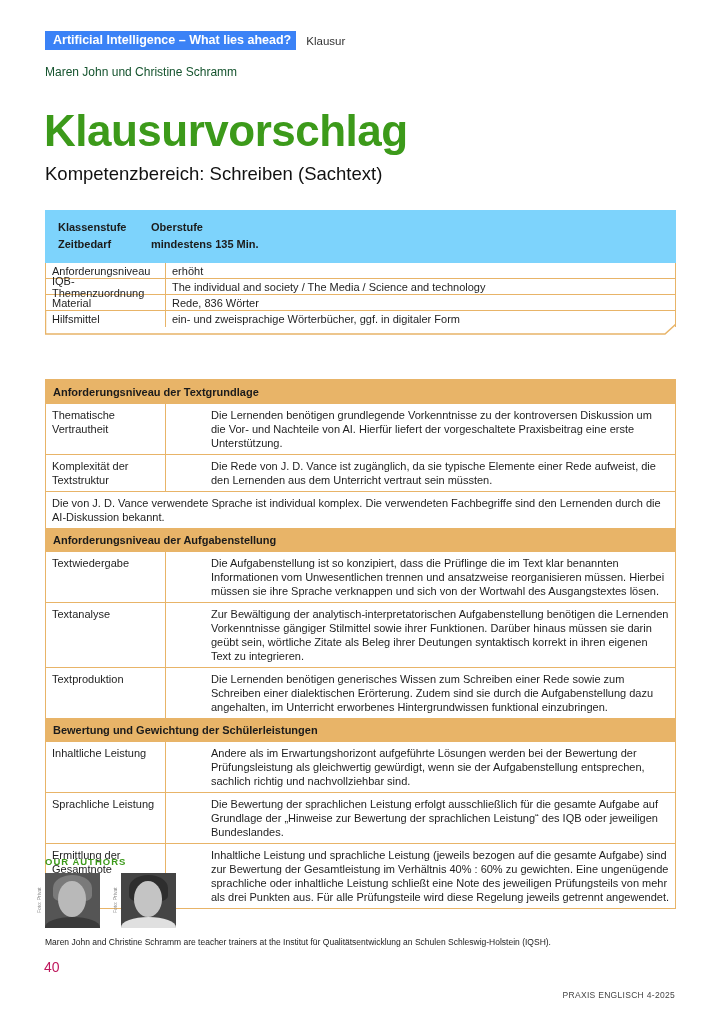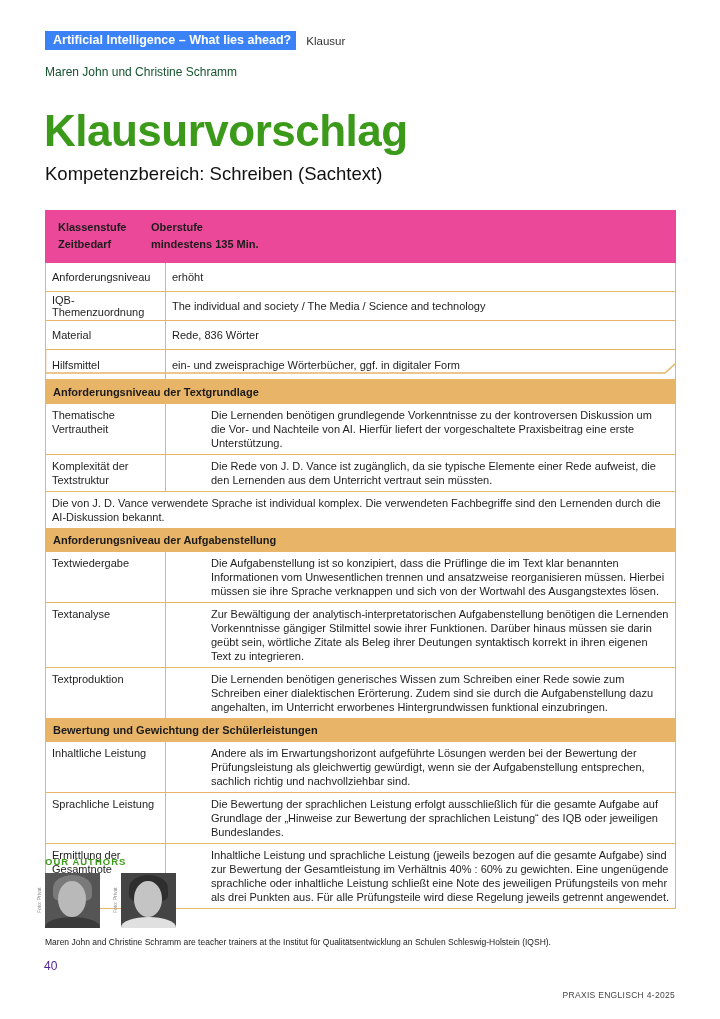--- a/index.html
+++ b/index.html
@@ -9,24 +9,24 @@
   .topbar { position: absolute; left: 45px; top: 31px; display: flex; align-items: center; }
   .topic-badge { background: #3b82f6; color: #fff; font-weight: bold; font-size: 12.5px; padding: 2px 5px 2px 8px; line-height: 15px; }
   .topic-kind { font-size: 11.5px; color: #333; margin-left: 10px; }
 
   .authors-line { position: absolute; left: 45px; top: 65px; font-size: 12px; color: #14532d; }
   .main-title { position: absolute; left: 44px; top: 103px; font-size: 44px; font-weight: bold; color: #3c9a1a; letter-spacing: -0.5px; line-height: 56px; }
   .subtitle { position: absolute; left: 45px; top: 163px; font-size: 18.5px; font-weight: normal; color: #111; }
 
   
   .overview { position: absolute; left: 45px; top: 210px; width: 631px; }
-  .overview-head { background: #ec4899; padding: 9px 0 10px 13px; height: 53px; }
+  .overview-head { background: #7dd3fc; padding: 9px 0 10px 13px; height: 53px; }
   .ohrow { display: flex; font-size: 11px; font-weight: bold; color: #1b1b1b; line-height: 17px; }
   .ohrow .k { width: 93px; }
-  .orow { display: flex; border-left: 1px solid #e8b468; border-right: 1px solid #e8b468; border-bottom: 1.5px solid #e8b468; height: 29px; align-items: center; font-size: 11px; }
+  .orow { display: flex; border-left: 1px solid #e8b468; border-right: 1px solid #e8b468; border-bottom: 1.5px solid #e8b468; height: 16px; align-items: center; font-size: 11px; }
   .orow .k { width: 120px; padding-left: 6px; border-right: 1px solid #e8b468; height: 100%; display: flex; align-items: center; }
   .orow .v { padding-left: 6px; }
   .orow.last { border-bottom: none; position: relative; }
   .corner-svg { position: absolute; left: 0; top: 0; }
 
   
   .details { position: absolute; left: 45px; top: 379px; width: 631px; border: 1px solid #e8b468; }
   .sec-head { background: #e8b468; font-size: 11px; font-weight: bold; padding: 0 7px; height: 24px; line-height: 24px; color: #1b1b1b; }
   .drow { display: flex; border-top: 1.5px solid #e8b468; font-size: 11px; line-height: 14px; gap: 39px; }
   .drow .k { width: 120px; padding: 4px 6px; border-right: 1.5px solid #e8b468; flex-shrink: 0; }
@@ -35,21 +35,21 @@
 
   .our-authors { position: absolute; left: 45px; top: 856px; font-size: 9.5px; font-weight: bold; color: #3c9a1a; letter-spacing: 1px; }
   .photo-wrap { position: absolute; top: 873px; display: flex; align-items: flex-start; }
   .photo-credit { writing-mode: vertical-rl; transform: rotate(180deg); font-size: 5px; color: #888; margin-right: 3px; height: 40px; }
   .photo { width: 55px; height: 55px; background: #555; position: relative; overflow: hidden; }
   .photo .face { position: absolute; left: 13px; top: 8px; width: 28px; height: 36px; border-radius: 50%; background: #b9b9b9; }
   .photo .hair { position: absolute; left: 8px; top: 2px; width: 39px; height: 26px; border-radius: 50% 50% 20% 20%; background: #2e2e2e; }
   .photo .shoulders { position: absolute; left: 0; top: 44px; width: 55px; height: 20px; border-radius: 50% 50% 0 0; background: #d5d5d5; }
   .bio { position: absolute; left: 45px; top: 937px; font-size: 8.5px; color: #222; }
 
-  .page-num { position: absolute; left: 44px; top: 959px; font-size: 12px; color: #4c1d95; }
+  .page-num { position: absolute; left: 44px; top: 959px; font-size: 14px; color: #be185d; }
   .journal { position: absolute; right: 45px; top: 990px; font-size: 8.5px; color: #444; letter-spacing: 0.3px; }
 </style>
 </head>
 <body>
 
 <div class="topbar">
   <span class="topic-badge">Artificial Intelligence – What lies ahead?</span>
   <span class="topic-kind">Klausur</span>
 </div>
 

